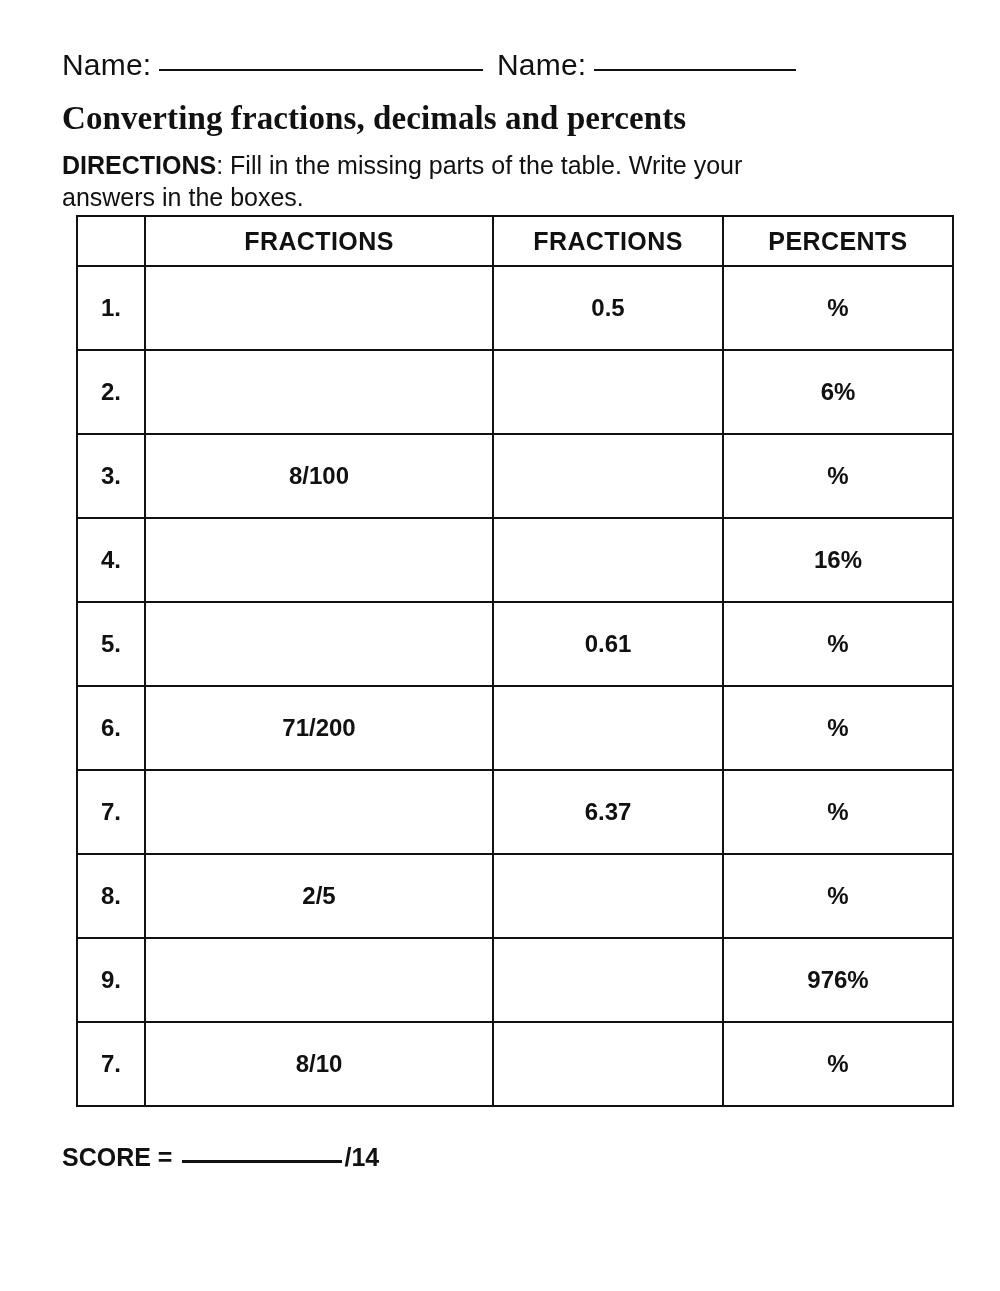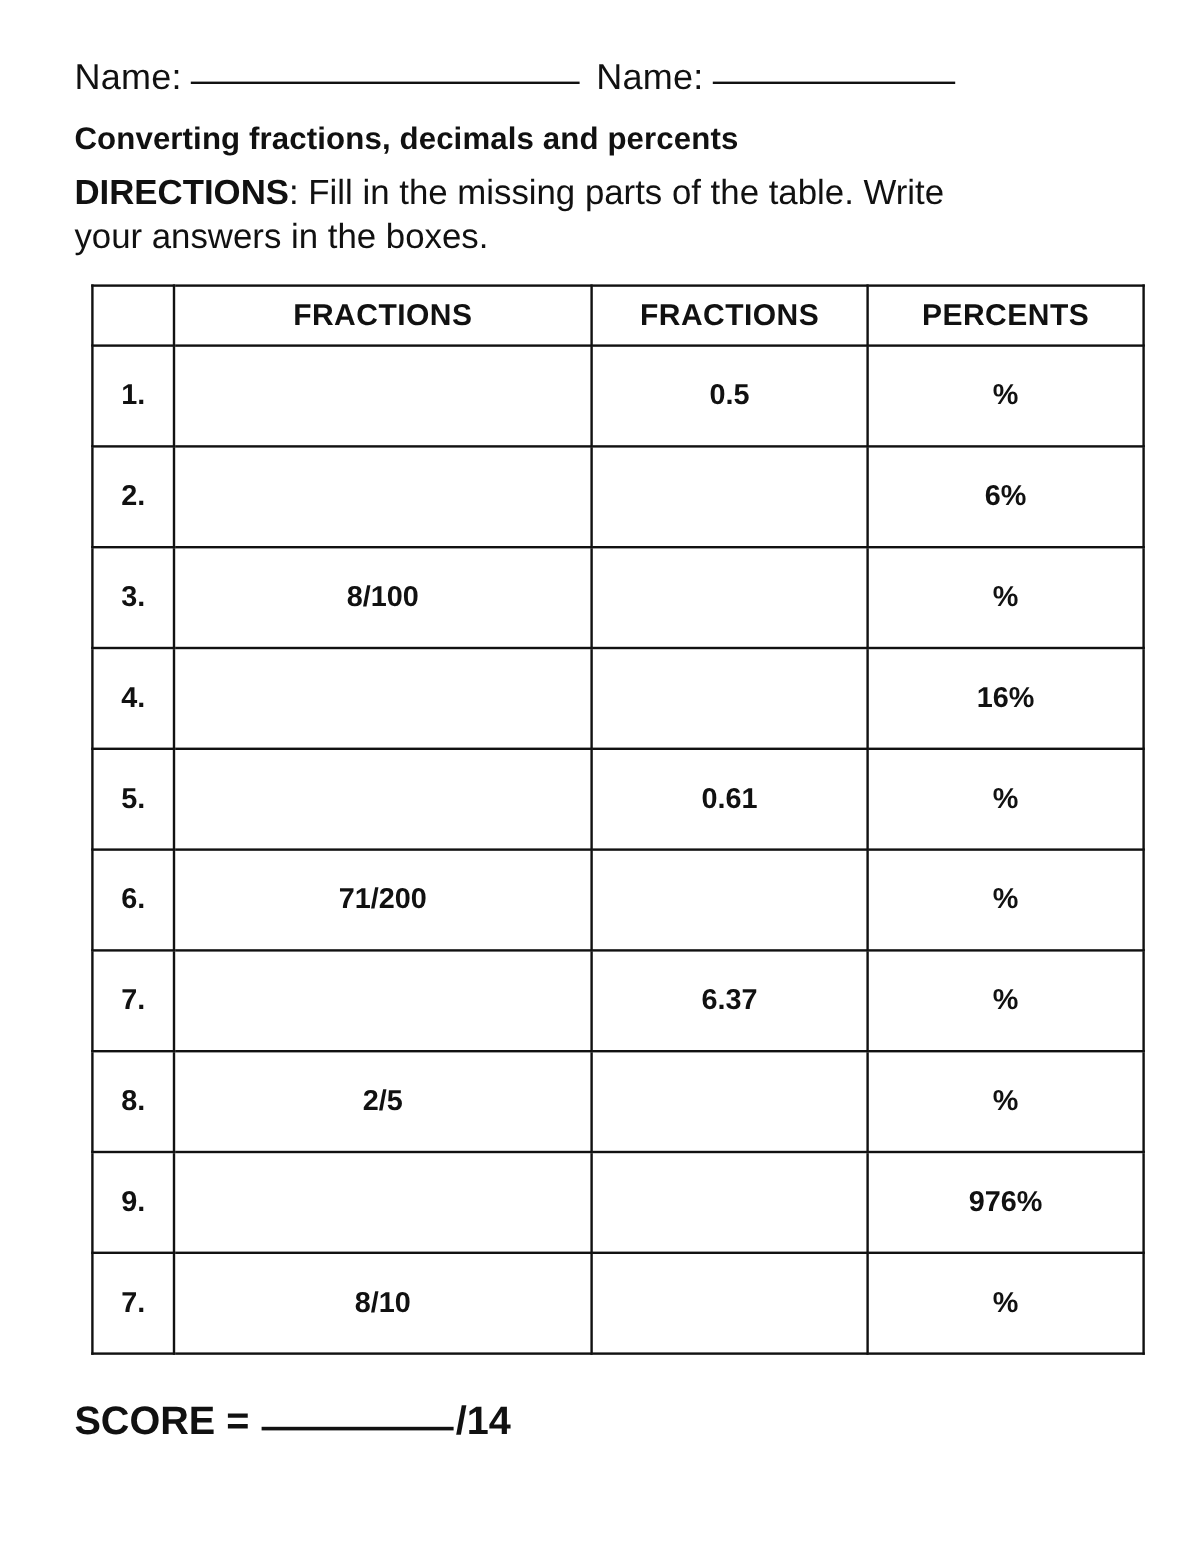--- a/index.html
+++ b/index.html
@@ -49,29 +49,30 @@
     width: 240px;
     border-bottom: 2px solid #111;
     margin: 0 0 0 8px;
     height: 0;
     position: relative;
     top: -4px;
   }
 
   
   .worksheet-title {
-    font-size: 26px;
+    font-size: 33px;
     font-weight: bold;
     margin: 6px 0 12px 0;
     letter-spacing: 0.1px;
+    font-family: Liberation Serif, serif;
   }
   .directions {
-    font-size: 29px;
+    font-size: 25px;
     line-height: 1.28;
-    margin: 0 0 20px 0;
+    margin: 0 0 2px 0;
     max-width: 840px;
   }
   .directions .dir-label {
     font-weight: bold;
   }
 
   
   table.fdp {
     border-collapse: collapse;
     width: 876px;
@@ -103,21 +104,21 @@
     font-size: 26px;
     font-weight: 400;
     text-align: left;
     padding-left: 14px;
   }
   .blank-head { border-top-color: #111; }
 
   
   .score {
     margin-top: 36px;
-    font-size: 33px;
+    font-size: 25px;
     font-weight: bold;
     display: flex;
     align-items: baseline;
   }
   .score .score-rule {
     display: inline-block;
     width: 160px;
     border-bottom: 3px solid #111;
     margin: 0 2px 0 10px;
     height: 0;

